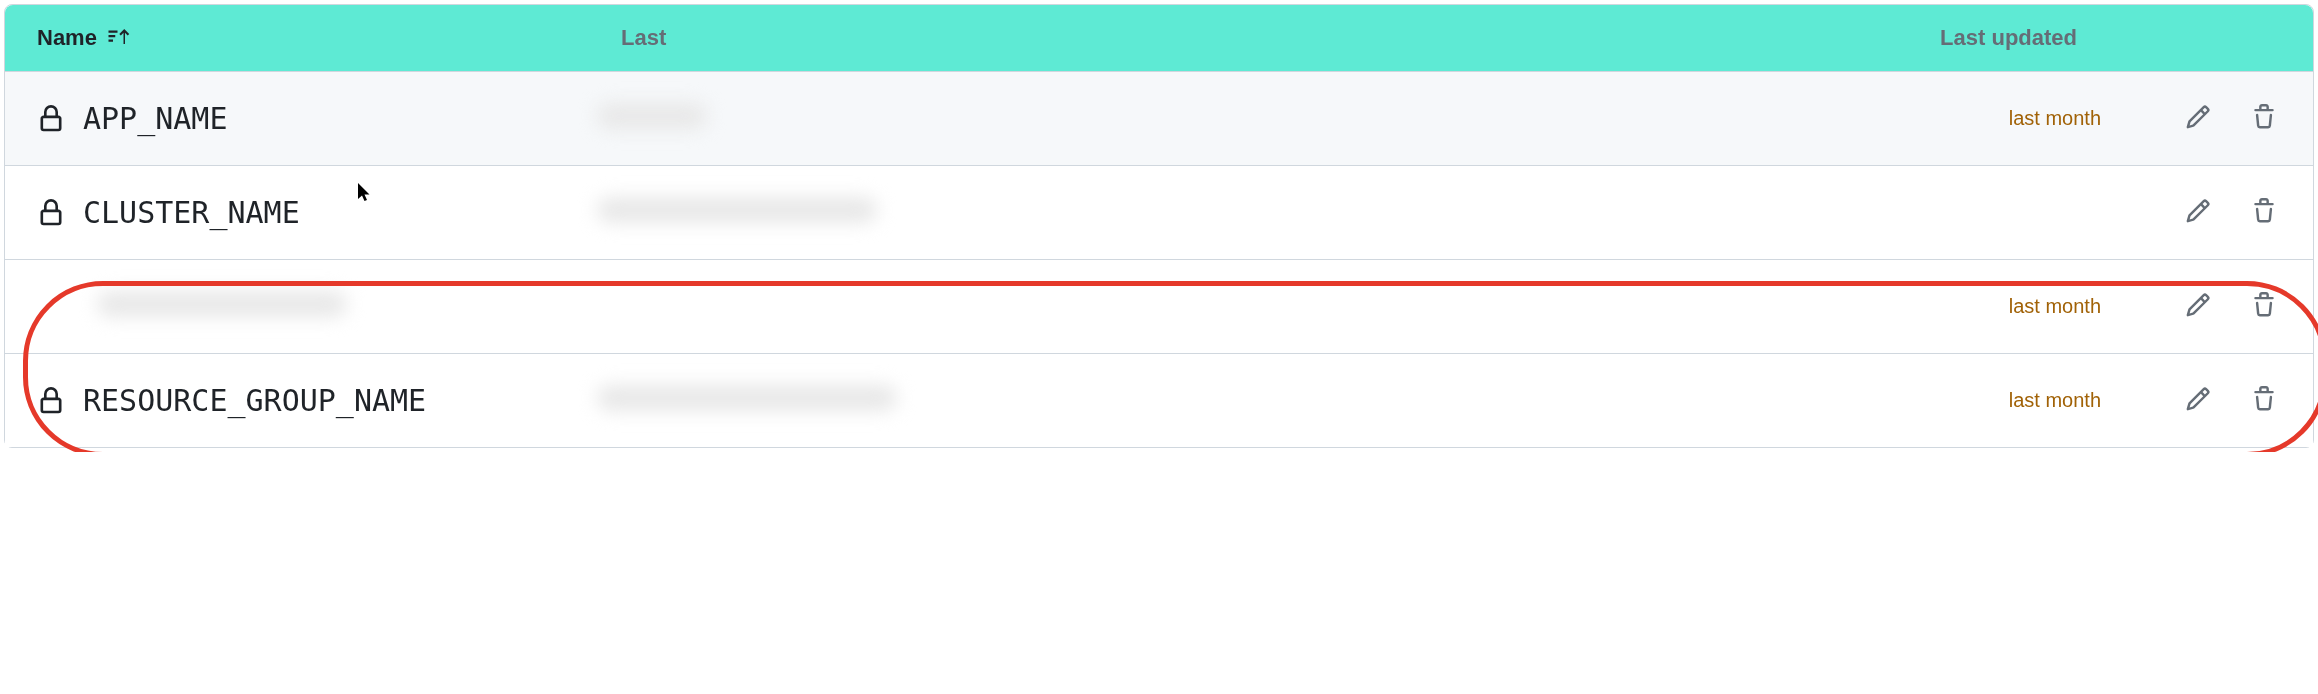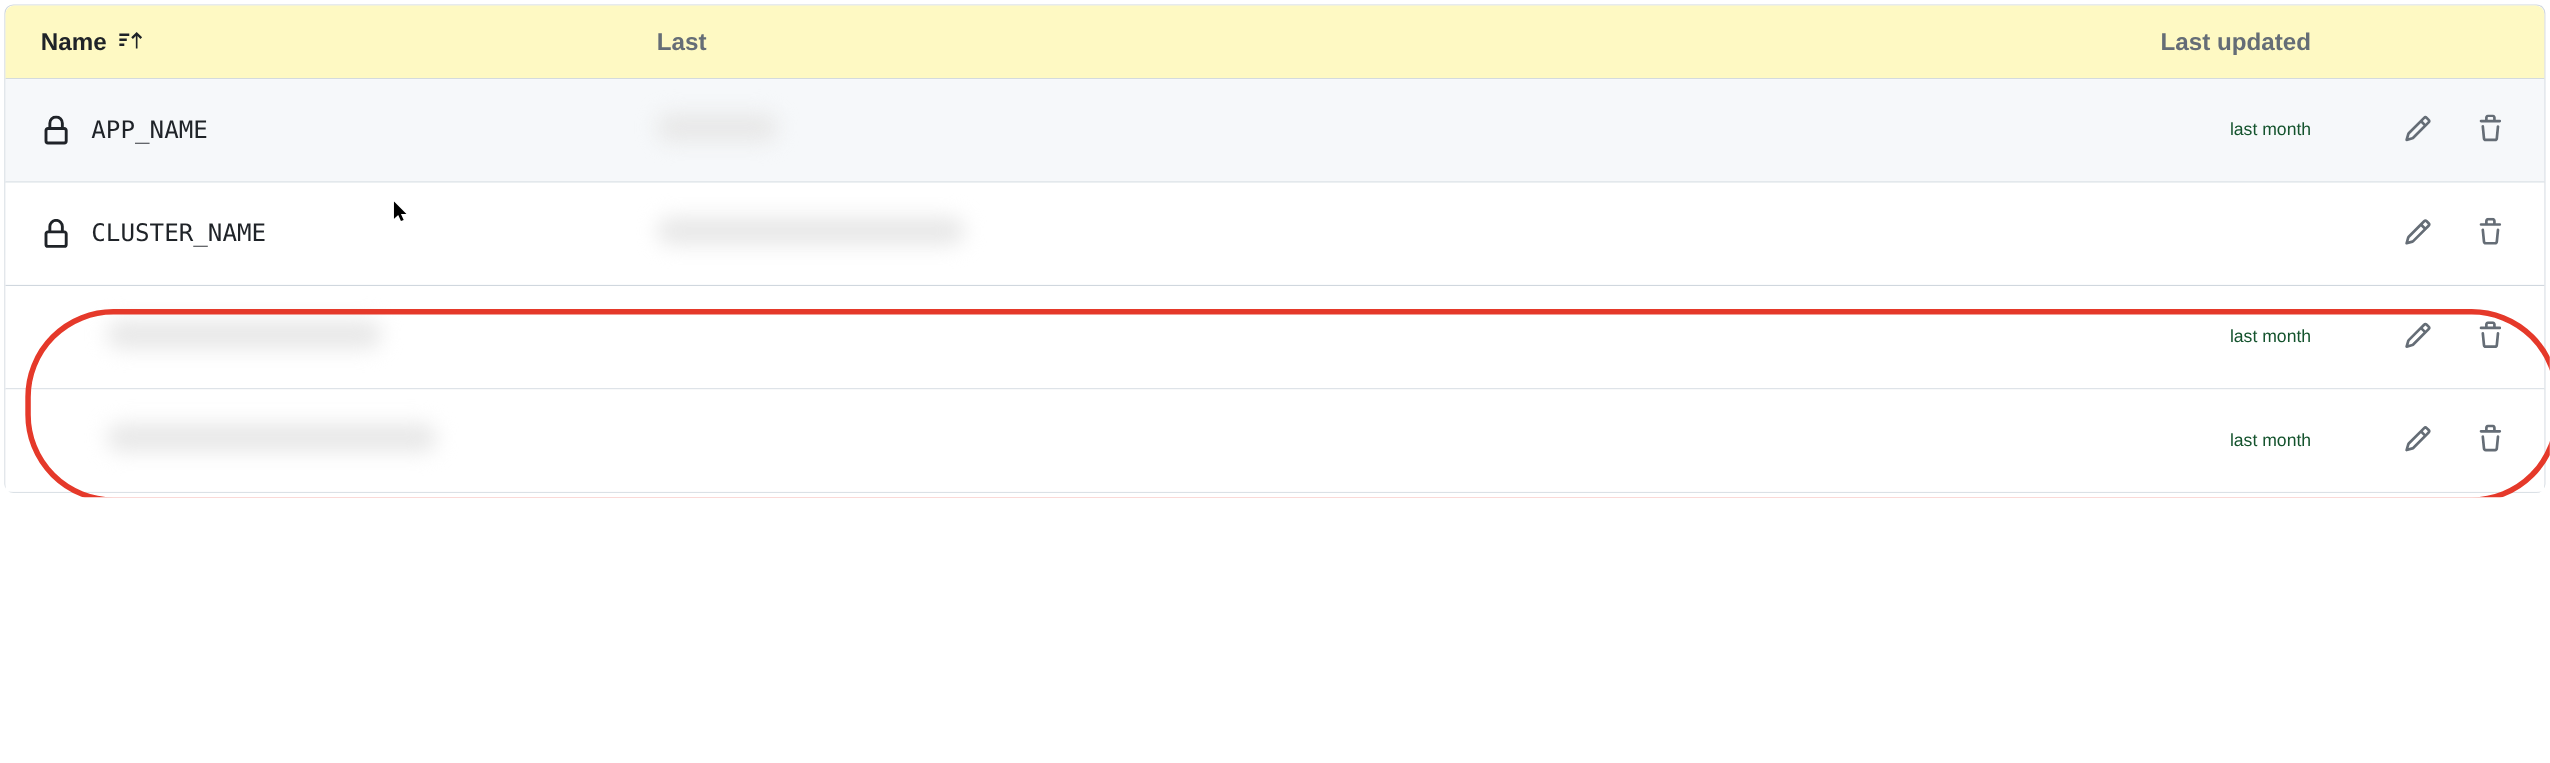--- a/index.html
+++ b/index.html
@@ -18,22 +18,23 @@
       border-radius: 8px;
       overflow: visible;
       position: relative;
       margin: 4px;
     }
     .header-row {
       display: flex;
       align-items: center;
       padding: 20px 32px;
       border-bottom: 1px solid #d0d7de;
-      background: #fef9c3;
+      background: #5eead4;
       border-radius: 8px 8px 0 0;
+      gap: 24px;
     }
     .col-name-header {
       flex: 0 0 500px;
       display: flex;
       align-items: center;
       gap: 10px;
       font-weight: 600;
       color: #1f2328;
     }
     .col-value-header {
@@ -78,39 +79,39 @@
       gap: 18px;
     }
     .lock-icon {
       display: inline-flex;
       width: 28px;
       height: 28px;
       color: #1f2328;
     }
     .var-name {
       font-family: ui-monospace, SFMono-Regular, "SF Mono", Menlo, Consolas, monospace;
-      font-size: 22px;
+      font-size: 30px;
       color: #1f2328;
     }
     .col-value {
       flex: 1;
       padding-left: 60px;
     }
     .blurred-value {
       display: inline-block;
       background: #e8e8e8;
       border-radius: 14px;
       filter: blur(9px);
       height: 26px;
     }
     .col-updated {
       flex: 0 0 320px;
       text-align: right;
-      color: #14532d;
-      font-size: 16px;
+      color: #a16207;
+      font-size: 20px;
       padding-right: 40px;
     }
     .col-actions {
       flex: 0 0 140px;
       display: flex;
       justify-content: flex-end;
       gap: 32px;
     }
     .action-btn {
       background: none;
@@ -248,20 +249,28 @@
         <span>
           <svg width="26" height="26" viewBox="0 0 16 16" fill="currentColor">
             <path d="M11 1.75V3h2.25a.75.75 0 0 1 0 1.5H2.75a.75.75 0 0 1 0-1.5H5V1.75C5 .784 5.784 0 6.75 0h2.5C10.216 0 11 .784 11 1.75ZM4.496 6.675l.66 6.6a.25.25 0 0 0 .249.225h5.19a.25.25 0 0 0 .249-.225l.66-6.6a.75.75 0 0 1 1.492.149l-.66 6.6A1.748 1.748 0 0 1 10.595 15h-5.19a1.75 1.75 0 0 1-1.741-1.575l-.66-6.6a.75.75 0 1 1 1.492-.15ZM6.5 1.75V3h3V1.75a.25.25 0 0 0-.25-.25h-2.5a.25.25 0 0 0-.25.25Z"></path>
           </svg>
         </span>
       </button>
     </div>
   </div>
 
   <div class="data-row">
+    <div class="col-name">
+      <span class="lock-icon">
+        <svg width="28" height="28" viewBox="0 0 16 16" fill="currentColor">
+          <path d="M4 4a4 4 0 0 1 8 0v2h.25c.966 0 1.75.784 1.75 1.75v5.5A1.75 1.75 0 0 1 12.25 15h-8.5A1.75 1.75 0 0 1 2 13.25v-5.5C2 6.784 2.784 6 3.75 6H4Zm6.5 2V4a2.5 2.5 0 1 0-5 0v2Zm-6.75 1.5a.25.25 0 0 0-.25.25v5.5c0 .138.112.25.25.25h8.5a.25.25 0 0 0 .25-.25v-5.5a.25.25 0 0 0-.25-.25Z"></path>
+        </svg>
+      </span>
+      <span class="var-name">RESOURCE_GROUP_NAME</span>
+    </div>
     <div class="col-value">
       <span class="blurred-value" style="width: 300px;"></span>
     </div>
     <div class="col-updated">
       <span>last month</span>
     </div>
     <div class="col-actions">
       <button class="action-btn">
         <span>
           <svg width="26" height="26" viewBox="0 0 16 16" fill="currentColor">

